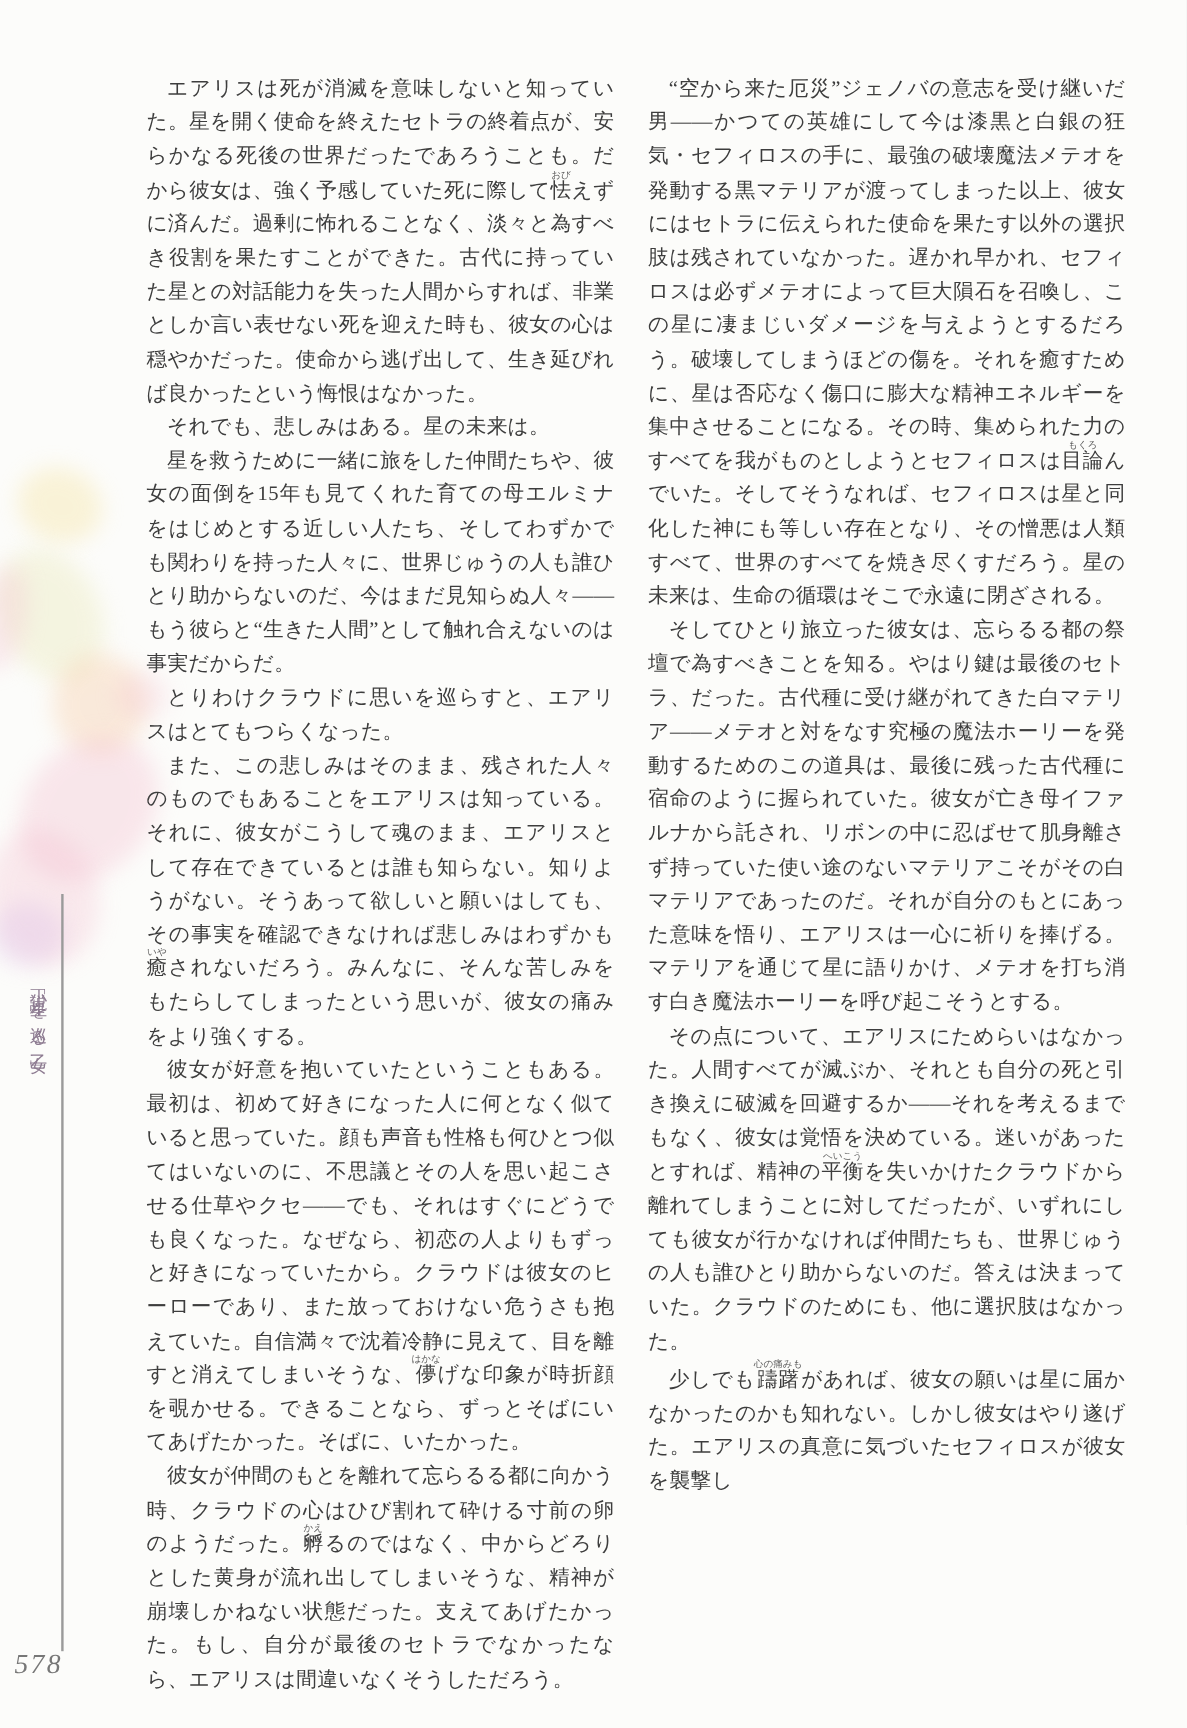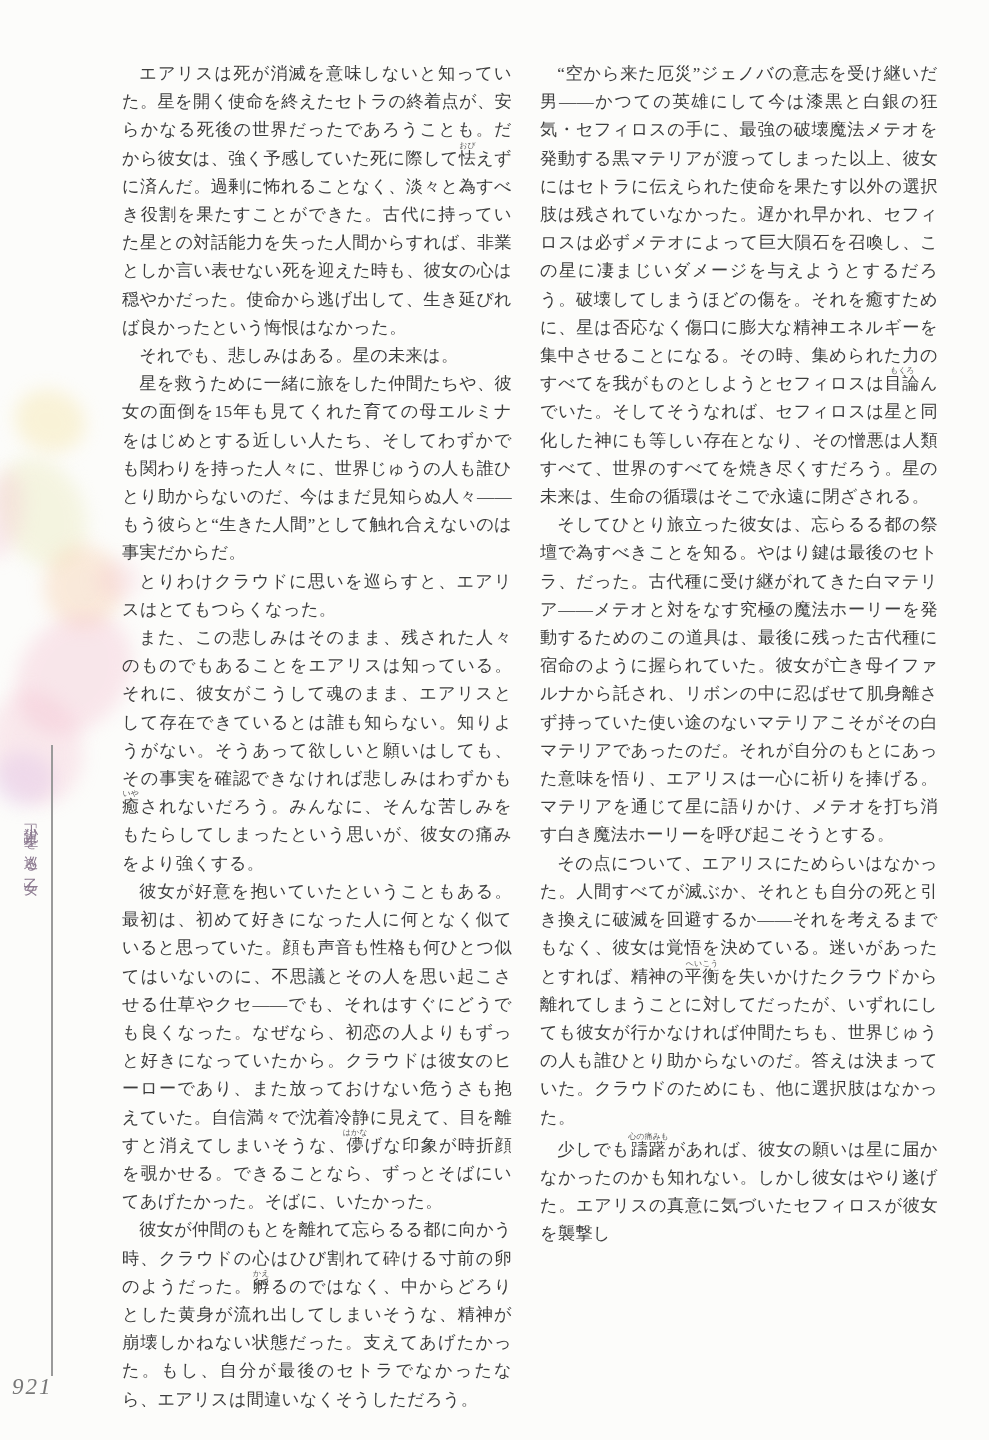--- a/index.html
+++ b/index.html
@@ -67,21 +67,21 @@
     <div class="b5"></div>
     <div class="b6"></div>
     <div class="b7"></div>
     <div class="b8"></div>
   </div>
 
   <div class="sidebar-rule"></div>
 
   <div class="sidebar-title">小説「星を巡る乙女」</div>
 
-  <div class="page-number">921</div>
+  <div class="page-number">578</div>
 
   <div class="col col-left">
       <p class="indent">エアリスは死が消滅を意味しないと知っていた。星を開く使命を終えたセトラの終着点が、安らかなる死後の世界だったであろうことも。だから彼女は、強く予感していた死に際して<ruby>怯<rt>おび</rt></ruby>えずに済んだ。過剰に怖れることなく、淡々と為すべき役割を果たすことができた。古代に持っていた星との対話能力を失った人間からすれば、非業としか言い表せない死を迎えた時も、彼女の心は穏やかだった。使命から逃げ出して、生き延びれば良かったという悔恨はなかった。</p>
       <p class="indent">それでも、悲しみはある。星の未来は。</p>
       <p class="indent">星を救うために一緒に旅をした仲間たちや、彼女の面倒を15年も見てくれた育ての母エルミナをはじめとする近しい人たち、そしてわずかでも関わりを持った人々に、世界じゅうの人も誰ひとり助からないのだ、今はまだ見知らぬ人々――もう彼らと“生きた人間”として触れ合えないのは事実だからだ。</p>
       <p class="indent">とりわけクラウドに思いを巡らすと、エアリスはとてもつらくなった。</p>
       <p class="indent">また、この悲しみはそのまま、残された人々のものでもあることをエアリスは知っている。それに、彼女がこうして魂のまま、エアリスとして存在できているとは誰も知らない。知りようがない。そうあって欲しいと願いはしても、その事実を確認できなければ悲しみはわずかも<ruby>癒<rt>いや</rt></ruby>されないだろう。みんなに、そんな苦しみをもたらしてしまったという思いが、彼女の痛みをより強くする。</p>
       <p class="indent">彼女が好意を抱いていたということもある。最初は、初めて好きになった人に何となく似ていると思っていた。顔も声音も性格も何ひとつ似てはいないのに、不思議とその人を思い起こさせる仕草やクセ――でも、それはすぐにどうでも良くなった。なぜなら、初恋の人よりもずっと好きになっていたから。クラウドは彼女のヒーローであり、また放っておけない危うさも抱えていた。自信満々で沈着冷静に見えて、目を離すと消えてしまいそうな、<ruby>儚<rt>はかな</rt></ruby>げな印象が時折顔を覗かせる。できることなら、ずっとそばにいてあげたかった。そばに、いたかった。</p>
       <p class="indent">彼女が仲間のもとを離れて忘らるる都に向かう時、クラウドの心はひび割れて砕ける寸前の卵のようだった。<ruby>孵<rt>かえ</rt></ruby>るのではなく、中からどろりとした黄身が流れ出してしまいそうな、精神が崩壊しかねない状態だった。支えてあげたかった。もし、自分が最後のセトラでなかったなら、エアリスは間違いなくそうしただろう。</p>
     </div>

